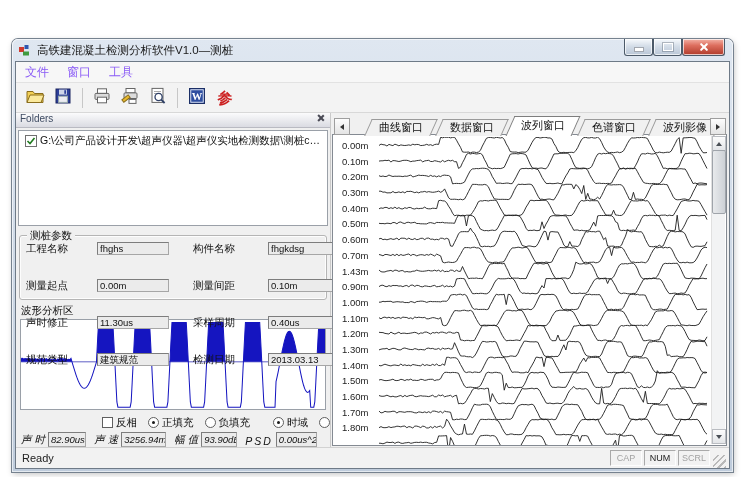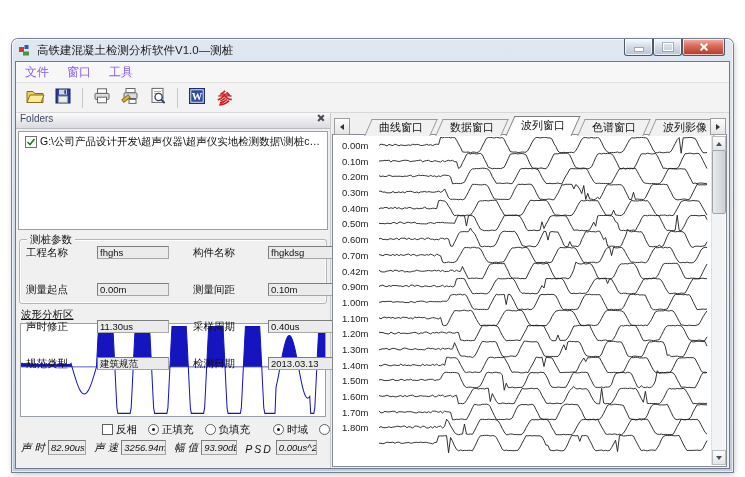--- a/index.html
+++ b/index.html
@@ -54,21 +54,21 @@
   .groupbox{position:relative;margin:9px 3px 0 3px;border:1px solid #b5b5b5;border-radius:3px;
     box-shadow:inset 0 0 0 1px #fdfdfd;height:63px;}
   .group-title{position:absolute;top:-7px;left:7px;background:#f0f0f0;padding:0 3px;font-size:10.5px;color:#111;}
   .param-grid{display:grid;grid-template-columns:47px 72px 51px 78px 50px 71px;
     column-gap:2px;row-gap:2px;margin:6px 4px 0 6px;gap:24px;}
   .p-label{font-size:10.5px;line-height:13px;color:#111;white-space:nowrap;}
   .vbox{display:inline-block;background:#ebebeb;border:1px solid #a6a6a6;border-top-color:#7d7d7d;border-left-color:#7d7d7d;
     height:11px;line-height:11px;font-size:9.5px;color:#111;padding:0 2px;white-space:nowrap;overflow:hidden;}
   .param-grid .vbox{height:11px;}
 
-  .wave-label{margin:4px 0 1px 5px;font-size:10.5px;color:#111;text-decoration:underline;}
+  .wave-label{margin:4px 0 1px 5px;font-size:10.5px;color:#111;}
   .wave-chart{margin:0 4px;height:92px;background:#fff;border:1px solid #9aa0a8;}
   .wave-chart svg{display:block;width:100%;height:100%;}
 
   .ctrl-row1{height:15px;margin-top:5px;display:flex;align-items:center;padding-left:86px;font-size:10.5px;color:#111;}
   .ctl{display:flex;align-items:center;margin-right:11px;white-space:nowrap;}
   .radio{width:9px;height:9px;border-radius:50%;border:1px solid #5f5f5f;background:#fff;margin-right:3px;position:relative;flex:0 0 auto;}
   .radio.on::after{content:"";position:absolute;left:2.5px;top:2.5px;width:3px;height:3px;border-radius:50%;background:#1a1a1a;}
   .cbx{width:9px;height:9px;border:1px solid #5f5f5f;background:#fff;margin-right:3px;flex:0 0 auto;}
   .gap-l{margin-left:12px;justify-content:space-between;}
   .ctrl-row2{height:18px;display:flex;align-items:flex-end;padding:0 5px;font-size:10.5px;color:#111;white-space:nowrap;font-style:italic;}
@@ -345,21 +345,21 @@
                     <polyline points="0,16.9 2,16.3 4,17.7 6,17.2 8,17.8 10,17.2 12,16.6 14,17.4 16,17.1 18,16.0 20,18.0 22,16.2 24,16.2 26,16.3 28,17.4 30,16.1 32,17.3 34,17.5 36,16.5 38,17.7 40,17.3 42,16.3 44,16.3 46,17.6 48,16.2 50,16.1 52,17.3 54,17.1 56,17.8 58,17.3 60,17.8 62,16.2 64,16.3 66,17.2 68,16.3 70,17.1 72,24.0 74,24.3 76,20.3 78,16.3 80,11.9 82,9.8 84,9.7 86,9.6 88,9.7 90,9.7 92,6.1 94,9.5 96,11.3 98,15.3 100,19.6 102,24.2 104,24.8 106,24.2 108,24.5 110,24.3 112,24.8 114,24.4 116,24.0 118,21.2 120,17.0 122,12.1 124,9.8 126,9.2 128,9.4 130,9.5 132,9.4 134,9.7 136,9.2 138,11.0 140,14.7 142,18.9 144,23.4 146,24.1 148,24.7 150,24.0 152,24.0 154,24.4 156,24.8 158,24.4 160,21.7 162,17.6 164,13.3 166,9.2 168,9.7 170,18.1 172,10.0 174,9.6 176,9.8 178,10.0 180,10.0 182,13.9 184,18.2 186,23.1 188,24.8 190,24.6 192,19.6 194,24.1 196,24.1 198,24.3 200,24.5 202,22.8 204,17.5 206,13.6 208,9.5 210,10.0 212,9.3 214,9.7 216,9.6 218,10.0 220,9.2 222,9.2 224,13.2 226,17.6 228,15.7 230,24.0 232,24.3 234,24.2 236,24.1 238,24.8 240,24.6 242,24.7 244,23.2 246,18.3 248,14.1 250,7.8 252,9.3 254,9.9 256,9.4 258,9.5 260,9.7 262,9.9 264,9.7 266,12.5 268,17.3 270,21.2 272,24.5 274,24.6 276,24.8 278,24.3 280,24.5 282,23.1 284,24.5 286,23.8 288,19.1 290,14.4 292,10.5 294,9.2 296,9.4 298,9.9 300,9.5 302,9.6 304,9.6 306,9.9 308,12.0 310,16.8 312,21.1 314,24.7 316,25.4 318,24.3 320,24.1 322,24.3 324,24.4 326,24.0 328,23.7 330,19.8" fill="none" stroke="#1c1c1c" stroke-width="0.9"></polyline>
                   </svg>
                 </div>
                 <div class="wrow">
                   <span class="dlabel">0.70m</span>
                   <svg viewBox="0 0 330 34" preserveAspectRatio="none">
                     <polyline points="0,16.5 2,17.0 4,17.8 6,16.5 8,16.5 10,17.0 12,17.5 14,16.4 16,17.6 18,16.2 20,17.7 22,16.5 24,17.4 26,17.1 28,16.4 30,16.0 32,17.6 34,16.4 36,16.8 38,17.9 40,17.1 42,16.7 44,16.8 46,17.4 48,16.5 50,17.2 52,16.1 54,17.0 56,18.0 58,16.1 60,17.0 62,17.9 64,24.1 66,24.8 68,24.4 70,24.0 72,24.4 74,24.5 76,24.2 78,23.2 80,19.6 82,16.3 84,12.5 86,9.6 88,9.6 90,9.6 92,10.0 94,9.4 96,9.2 98,9.9 100,9.8 102,10.8 104,14.1 106,18.4 108,21.8 110,24.1 112,24.3 114,24.8 116,24.3 118,24.2 120,24.6 122,24.2 124,24.1 126,23.3 128,19.7 130,15.7 132,12.3 134,9.9 136,9.9 138,9.6 140,9.2 142,9.5 144,10.0 146,9.6 148,9.2 150,10.4 152,14.0 154,18.0 156,21.7 158,24.7 160,24.4 162,24.5 164,24.3 166,24.7 168,24.0 170,24.4 172,24.6 174,23.8 176,19.7 178,15.9 180,11.8 182,9.5 184,9.6 186,9.7 188,9.8 190,9.2 192,9.5 194,10.0 196,9.6 198,10.7 200,14.0 202,17.8 204,21.6 206,24.7 208,24.2 210,24.7 212,24.3 214,24.3 216,24.1 218,24.8 220,24.5 222,23.5 224,20.1 226,15.8 228,11.7 230,9.8 232,9.3 234,17.6 236,9.2 238,9.9 240,9.9 242,9.6 244,9.5 246,11.0 248,14.6 250,18.4 252,21.7 254,24.3 256,24.0 258,24.6 260,24.4 262,24.5 264,24.1 266,24.4 268,24.8 270,23.5 272,19.8 274,15.5 276,12.0 278,9.5 280,9.8 282,9.4 284,9.2 286,10.0 288,9.2 290,9.9 292,9.3 294,10.4 296,14.1 298,18.5 300,21.9 302,24.4 304,24.8 306,24.3 308,24.8 310,24.1 312,24.8 314,24.8 316,24.6 318,23.1 320,20.0 322,16.1 324,12.0 326,10.0 328,9.2 330,9.6" fill="none" stroke="#1c1c1c" stroke-width="0.9"></polyline>
                   </svg>
                 </div>
                 <div class="wrow">
-                  <span class="dlabel">0.42m</span>
+                  <span class="dlabel">1.43m</span>
                   <svg viewBox="0 0 330 34" preserveAspectRatio="none">
                     <polyline points="0,16.0 2,17.7 4,18.0 6,17.9 8,17.1 10,16.8 12,16.4 14,17.4 16,16.1 18,16.4 20,17.4 22,16.7 24,16.6 26,18.0 28,17.5 30,17.9 32,17.9 34,17.2 36,17.1 38,16.1 40,16.8 42,17.2 44,17.3 46,17.1 48,16.8 50,16.4 52,16.9 54,16.9 56,16.2 58,17.0 60,16.2 62,17.5 64,16.2 66,17.7 68,17.3 70,17.5 72,16.1 74,16.3 76,17.5 78,16.2 80,17.3 82,17.3 84,12.5 86,16.9 88,20.9 90,24.7 92,24.3 94,24.2 96,24.3 98,24.0 100,24.5 102,24.4 104,24.8 106,21.3 108,17.0 110,12.8 112,9.9 114,9.8 116,9.3 118,9.5 120,9.6 122,9.3 124,9.8 126,9.2 128,13.4 130,17.2 132,22.1 134,24.2 136,24.1 138,24.2 140,24.1 142,24.7 144,24.5 146,24.7 148,24.5 150,20.1 152,16.1 154,12.3 156,9.2 158,9.3 160,9.9 162,9.2 164,9.8 166,10.0 168,9.3 170,9.6 172,13.8 174,18.4 176,22.0 178,24.6 180,24.3 182,24.5 184,24.0 186,24.0 188,24.0 190,24.8 192,23.8 194,20.2 196,15.5 198,8.2 200,9.3 202,10.0 204,9.9 206,9.5 208,10.0 210,9.7 212,9.4 214,10.7 216,14.2 218,18.6 220,23.3 222,24.4 224,24.6 226,24.3 228,24.2 230,24.7 232,24.7 234,24.6 236,22.9 238,19.1 240,14.5 242,11.1 244,9.8 246,9.9 248,9.6 250,9.9 252,9.4 254,9.2 256,9.3 258,11.3 260,14.9 262,20.0 264,23.6 266,24.8 268,24.6 270,24.6 272,24.7 274,24.6 276,24.0 278,24.1 280,22.3 282,18.6 284,13.9 286,10.1 288,9.3 290,9.6 292,9.3 294,9.6 296,9.3 298,9.4 300,9.2 302,11.9 304,15.8 306,20.2 308,24.0 310,24.4 312,24.6 314,24.1 316,24.2 318,24.3 320,24.7 322,24.8 324,22.0 326,17.8 328,13.7 330,10.0" fill="none" stroke="#1c1c1c" stroke-width="0.9"></polyline>
                   </svg>
                 </div>
                 <div class="wrow">
                   <span class="dlabel">0.90m</span>
                   <svg viewBox="0 0 330 34" preserveAspectRatio="none">
                     <polyline points="0,17.6 2,16.4 4,16.2 6,17.3 8,17.7 10,16.6 12,17.3 14,16.4 16,16.6 18,16.5 20,17.1 22,16.9 24,17.7 26,16.8 28,16.5 30,17.8 32,16.2 34,16.1 36,17.4 38,16.3 40,16.6 42,17.6 44,17.8 46,16.9 48,17.1 50,17.5 52,17.6 54,16.8 56,16.4 58,17.8 60,17.5 62,17.2 64,16.2 66,17.9 68,16.8 70,17.6 72,17.1 74,18.0 76,16.9 78,9.9 80,9.6 82,9.4 84,9.5 86,9.8 88,13.8 90,17.8 92,21.1 94,24.6 96,24.7 98,24.4 100,24.6 102,24.3 104,24.4 106,24.7 108,24.8 110,24.0 112,21.6 114,18.2 116,14.0 118,11.0 120,9.4 122,9.8 124,9.8 126,9.8 128,9.7 130,9.2 132,9.7 134,9.3 136,10.9 138,14.4 140,18.9 142,22.4 144,24.4 146,24.0 148,24.5 150,24.2 152,24.8 154,24.3 156,24.6 158,24.8 160,24.0 162,20.2 164,16.6 166,19.0 168,9.6 170,9.6 172,9.5 174,9.9 176,9.3 178,9.9 180,9.7 182,9.5 184,9.6 186,11.9 188,16.0 190,20.2 192,23.6 194,24.7 196,24.2 198,24.6 200,24.5 202,24.0 204,24.5 206,24.3 208,24.3 210,22.9 212,19.1 214,15.7 216,12.1 218,9.9 220,9.5 222,10.0 224,9.4 226,9.8 228,9.3 230,14.5 232,9.9 234,10.3 236,13.7 238,17.1 240,21.4 242,24.0 244,24.7 246,24.1 248,24.3 250,24.7 252,24.8 254,24.8 256,24.4 258,24.5 260,21.6 262,17.9 264,14.2 266,10.6 268,9.7 270,10.0 272,9.3 274,9.7 276,9.3 278,9.5 280,9.9 282,9.8 284,11.2 286,14.6 288,18.7 290,22.0 292,24.6 294,24.6 296,24.3 298,24.1 300,24.7 302,24.5 304,24.0 306,24.4 308,23.9 310,20.7 312,16.4 314,12.9 316,9.6 318,10.0 320,9.7 322,9.7 324,9.4 326,9.2 328,9.7 330,9.6" fill="none" stroke="#1c1c1c" stroke-width="0.9"></polyline>
                   </svg>
                 </div>
@@ -431,15 +431,24 @@
               <span class="sb-thumb"></span>
               <span class="sb-btn down">
                   <span class="tri-d"></span>
                 </span>
             </div>
           </div>
         </div>
 
       </div>
 
+      <div class="statusbar">
+        <span>Ready</span>
+        <span class="indicators" id="indicators">
+            <span class="ind">CAP</span>
+            <span class="ind on">NUM</span>
+            <span class="ind">SCRL</span>
+          </span>
+        <span class="grip"></span>
+      </div>
     </div>
   </div>
 </div>
 
 </body></html>

